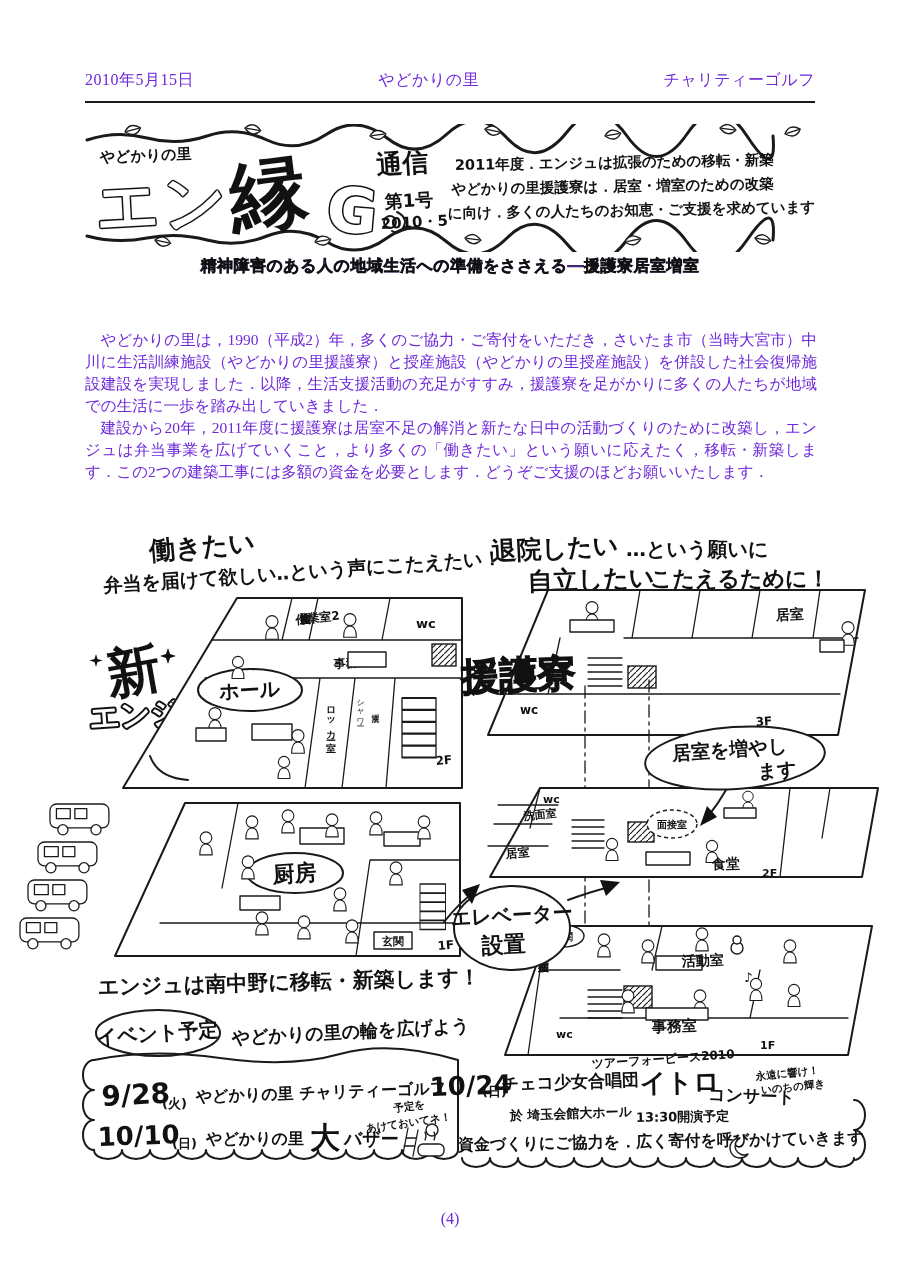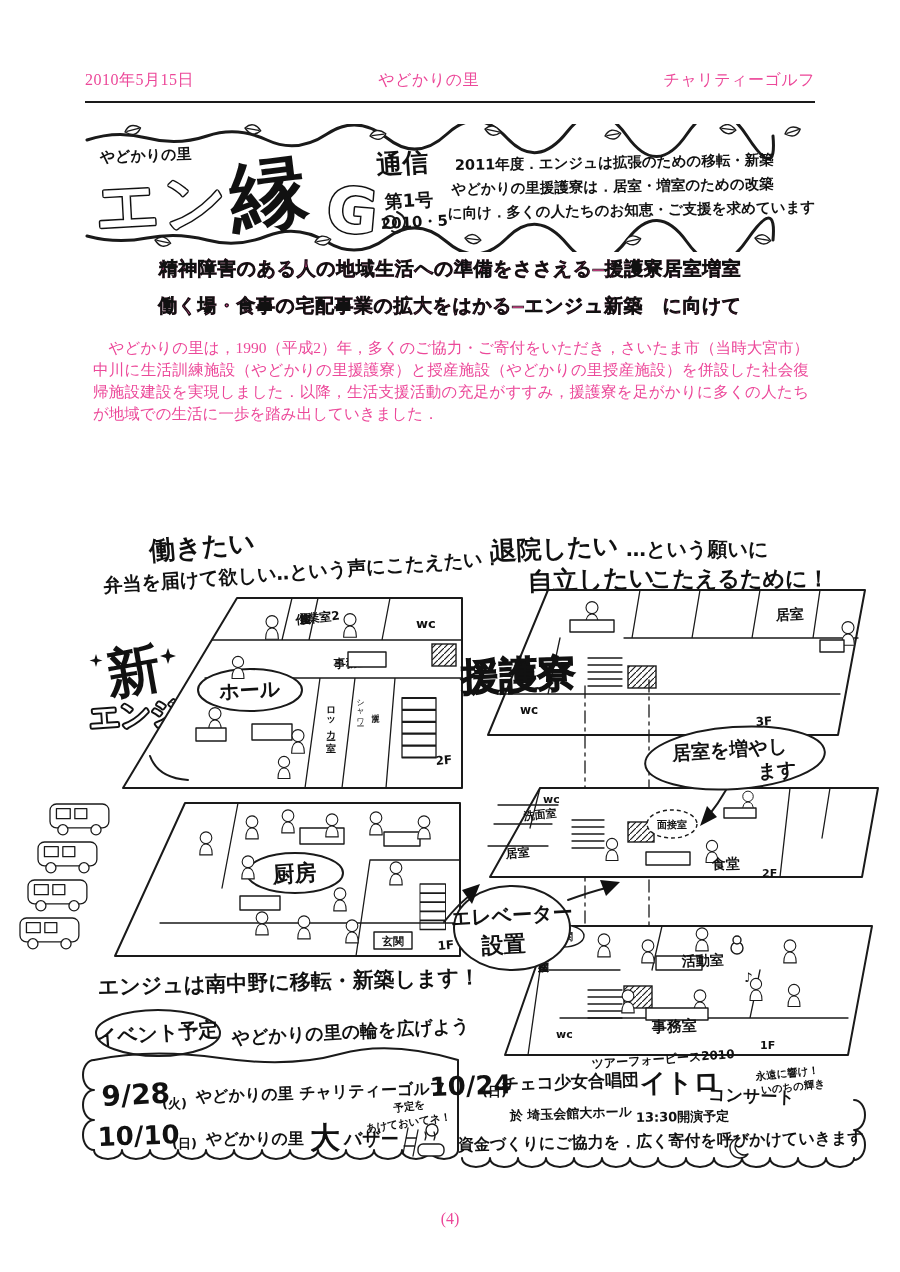--- a/index.html
+++ b/index.html
@@ -1,31 +1,31 @@
 <!DOCTYPE html>
 <html><head>
 <meta charset="utf-8">
 <style>
   *{margin:0;padding:0;box-sizing:border-box}
   html,body{background:#fff}
   .page{position:relative;width:900px;height:1272px;background:#fff;overflow:hidden;
-        font-family:"Liberation Serif",serif;color:#ec4899}
+        font-family:"Liberation Serif",serif;color:#6d28d9}
   
   .hdr{position:absolute;top:70px;left:85px;width:730px;display:flex;justify-content:space-between;
        font-size:16px;letter-spacing:.5px}
   .hdr-rule{position:absolute;top:101px;left:85px;width:730px;border-top:2px solid #1a1a1a}
   
   .h1,.h2{position:absolute;left:85px;width:730px;text-align:center;
-          font-family:Liberation Mono, monospace;font-weight:700;
-          font-size:19px;letter-spacing:.5px;-webkit-text-stroke:.6px #111}
+          font-family:Liberation Sans, sans-serif;font-weight:700;
+          font-size:16px;letter-spacing:.5px;-webkit-text-stroke:.6px #111}
   .h1{top:256px}.h2{top:293px}
   
   .bodytext{position:absolute;top:329px;left:85px;width:732px;font-size:15.5px;line-height:22px;
             text-align:justify}
-  .bodytext p{text-indent:1em;margin:8px}
+  .bodytext p{text-indent:1em;margin:0}
   
   svg{position:absolute}
   svg text{font-family:"DejaVu Sans","Liberation Sans",sans-serif;fill:#111}
   .b{font-weight:700}
   .ln{fill:none;stroke:#1a1a1a;stroke-width:2;stroke-linecap:round;stroke-linejoin:round}
   .lnt{fill:none;stroke:#1a1a1a;stroke-width:1.3;stroke-linecap:round}
   .ln3{fill:none;stroke:#1a1a1a;stroke-width:3;stroke-linecap:round}
   .fw{fill:#fff;stroke:#1a1a1a;stroke-width:2;stroke-linejoin:round}
   .fw1{fill:#fff;stroke:#1a1a1a;stroke-width:1.4;stroke-linejoin:round}
   .blk{fill:#111;stroke:none}
@@ -79,24 +79,24 @@
     <text class="b" font-size="18" x="300" y="84" transform="rotate(-3 300 84)">第1号</text>
     <text class="b" font-size="15" x="296" y="105" transform="rotate(-3 296 105)">2010・5</text>
     <g transform="rotate(-1 370 46)">
       <text class="b" font-size="14.5" x="370" y="46">2011年度．エンジュは拡張のための移転・新築</text>
       <text class="b" font-size="14.5" x="366" y="70">やどかりの里援護寮は．居室・増室のための改築</text>
       <text class="b" font-size="14.5" x="362" y="94">に向け．多くの人たちのお知恵・ご支援を求めています．</text>
     </g>
   </svg>
 
   <div class="h1">精神障害のある人の地域生活への準備をささえる―援護寮居室増室</div>
-  <div class="h2">働く場・食事の宅配事業の拡大をはかる―エンジュ新築　に向けて</div>
 
   <div class="bodytext">
     <p>やどかりの里は，1990（平成2）年，多くのご協力・ご寄付をいただき，さいたま市（当時大宮市）中川に生活訓練施設（やどかりの里援護寮）と授産施設（やどかりの里授産施設）を併設した社会復帰施設建設を実現しました．以降，生活支援活動の充足がすすみ，援護寮を足がかりに多くの人たちが地域での生活に一歩を踏み出していきました．</p>
+    <p>建設から20年，2011年度に援護寮は居室不足の解消と新たな日中の活動づくりのために改築し，エンジュは弁当事業を広げていくこと，より多くの「働きたい」という願いに応えたく，移転・新築します．この2つの建築工事には多額の資金を必要とします．どうぞご支援のほどお願いいたします．</p>
   </div>
 
   <svg style="top:528px;left:0" width="900" height="660" viewBox="0 0 900 660">
     <defs>
       <pattern id="hatch" width="6" height="6" patternUnits="userSpaceOnUse">
         <path d="M0,6 L6,0" stroke="#1a1a1a" stroke-width="1.2"></path>
       </pattern>
       <g id="person">
           <circle class="fw1" cx="0" cy="-8" r="7.5"></circle>
           <path class="fw1" d="M-8,14 Q-8,0 0,0 Q8,0 8,14 Z"></path>

